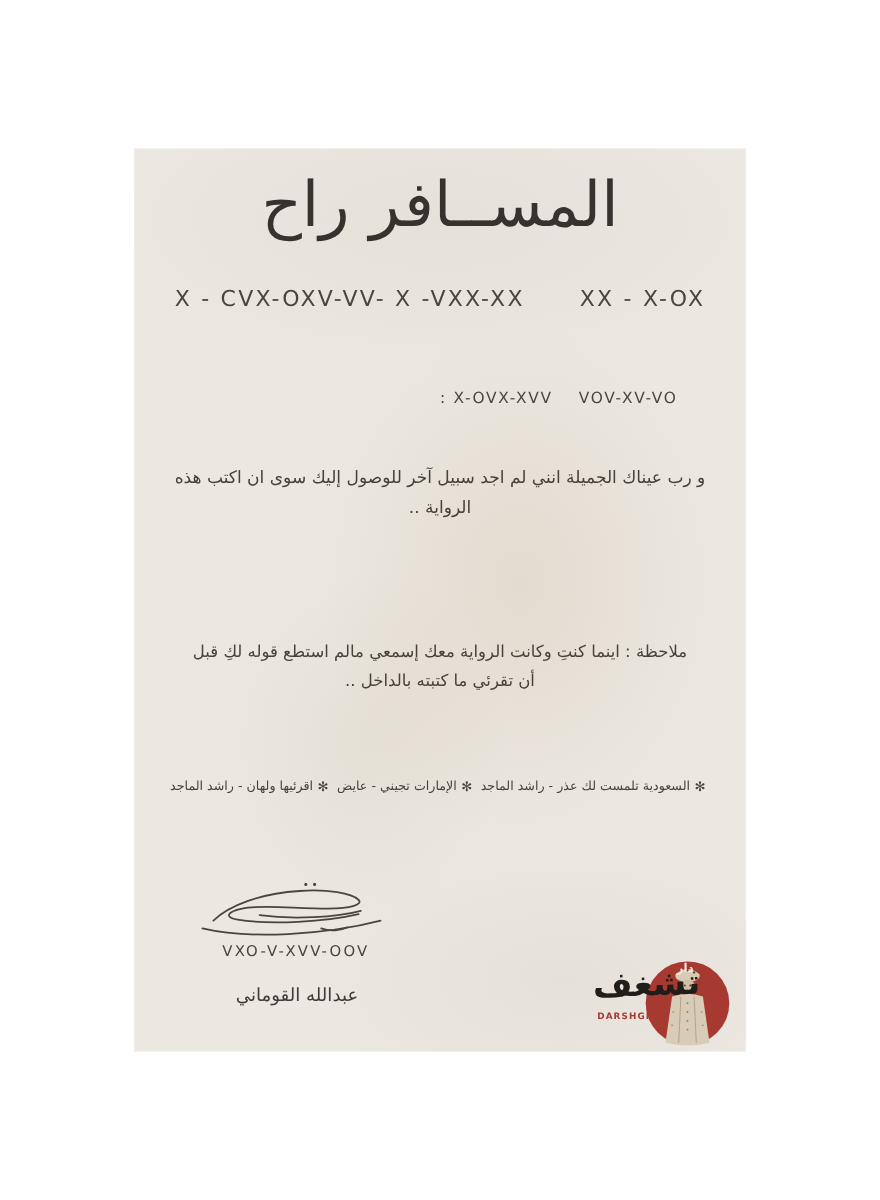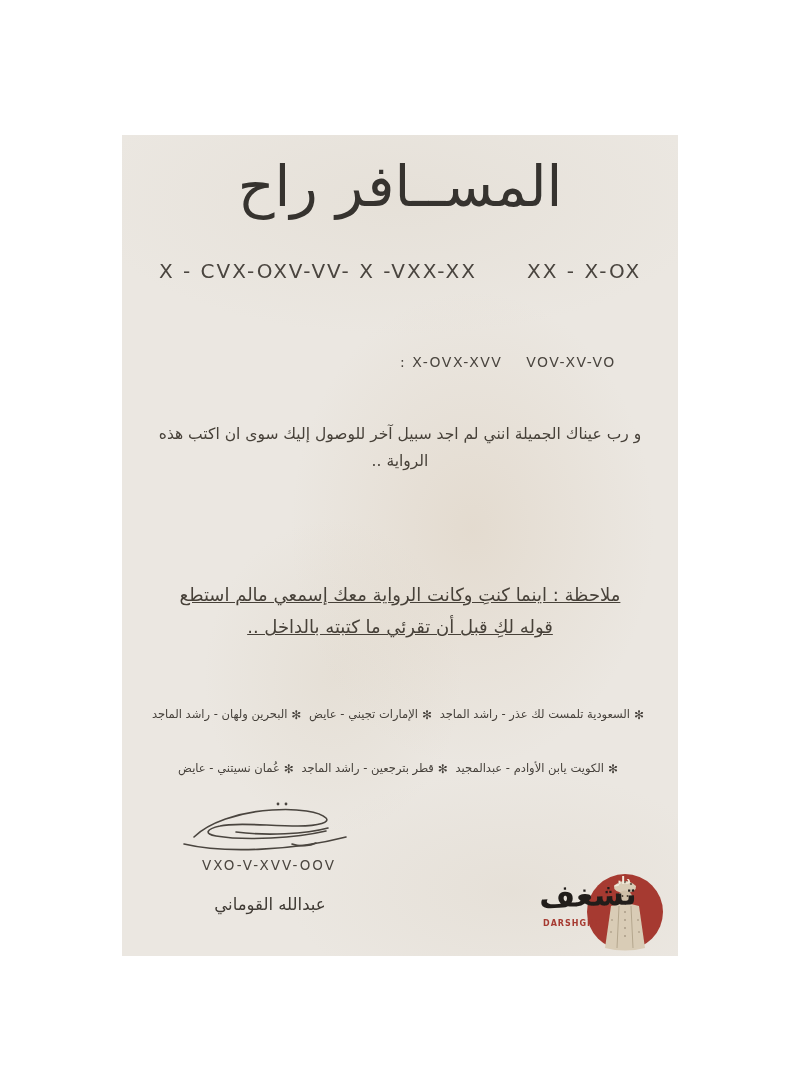--- a/index.html
+++ b/index.html
@@ -19,21 +19,21 @@
   .title{
     top:18px;left:0;width:100%;text-align:center;
     font-size:57px;font-weight:normal;color:#36332f;letter-spacing:-1px;
   }
   .code{direction:ltr;white-space:pre;color:#4a453f;}
   .code-top{top:124px;left:0;width:100%;text-align:center;font-size:20px;letter-spacing:2px;}
   .code-mid{top:219px;left:252px;width:268px;text-align:center;font-size:14px;letter-spacing:1.5px;}
   .para{text-align:center;font-size:15.5px;line-height:1.75;color:#474139;}
   .para1{top:286px;left:28px;right:28px;}
   .para2{top:362px;left:28px;right:28px;}
-  .note{top:444px;left:52px;right:52px;text-align:center;font-size:18px;line-height:1.8;color:#474139;text-decoration:underline;}
+  .note{top:444px;left:52px;right:52px;text-align:center;font-size:15px;line-height:1.8;color:#474139;}
   .dedline{text-align:center;font-size:11.5px;color:#46413b;direction:rtl;white-space:nowrap;}
   .ded1{top:572px;left:2px;right:2px;}
   .ded2{top:626px;left:20px;right:20px;}
   .star{display:inline-block;margin:0 4px;font-size:12px;transform:translateY(1px);}
   .signature{left:52px;top:664px;width:190px;height:60px;}
   .numbers{left:52px;top:722px;width:190px;text-align:center;font-size:13.5px;letter-spacing:2px;direction:ltr;color:#4a453f;}
   .author{left:58px;top:760px;width:180px;text-align:center;font-size:16.5px;color:#3f3a34;}
   .logo{left:415px;top:735px;width:140px;height:90px;direction:ltr;}
   .logo-circle-svg{position:absolute;left:44px;top:0;width:96px;height:90px;}
   .logo-arabic{position:absolute;left:2px;top:10px;width:95px;font-size:31px;font-weight:bold;color:#211d1a;text-align:left;line-height:1;transform:rotate(-2deg);}
@@ -52,28 +52,23 @@
   <div class="abs para para1">و رب عيناك الجميلة انني لم اجد سبيل آخر للوصول إليك سوى ان اكتب هذه الرواية ..</div>
 
   <div class="abs code code-mid">: X-OVX-XVV    VOV-XV-VO</div>
 
 
   <div class="abs note">ملاحظة : اينما كنتِ وكانت الرواية معك إسمعي مالم استطع قوله لكِ قبل أن تقرئي ما كتبته بالداخل ..</div>
 
   <div class="abs dedline ded1">
     <span class="star">✻</span><span>السعودية تلمست لك عذر - راشد الماجد</span>
     <span class="star">✻</span><span>الإمارات تجيني - عايض</span>
-    <span class="star">✻</span><span>البحرين ولهان - راشد الماجد</span>
+    <span class="star">✻</span><span>اقرئيها ولهان - راشد الماجد</span>
   </div>
 
-  <div class="abs dedline ded2">
-    <span class="star">✻</span><span>الكويت يابن الأوادم - عبدالمجيد</span>
-    <span class="star">✻</span><span>قطر بترجعين - راشد الماجد</span>
-    <span class="star">✻</span><span>عُمان نسيتني - عايض</span>
-  </div>
 
   <svg class="abs signature" viewBox="0 0 190 60">
     <g fill="none" stroke="#4a453f" stroke-width="1.6" stroke-linecap="round">
       <path d="M20,38 C34,24 64,13 98,11 C124,9 146,13 152,19 C156,23 146,27 124,27 C94,27 62,23 46,27 C32,30 30,35 42,37 C72,42 122,39 152,32"></path>
       <path d="M10,45 C52,55 122,51 172,38"></path>
       <path d="M62,33 C92,37 132,35 154,29"></path>
       <path d="M118,45 C126,48 136,47 142,44"></path>
     </g>
     <g fill="#4a453f">
       <circle cx="104" cy="5" r="1.4"></circle>

